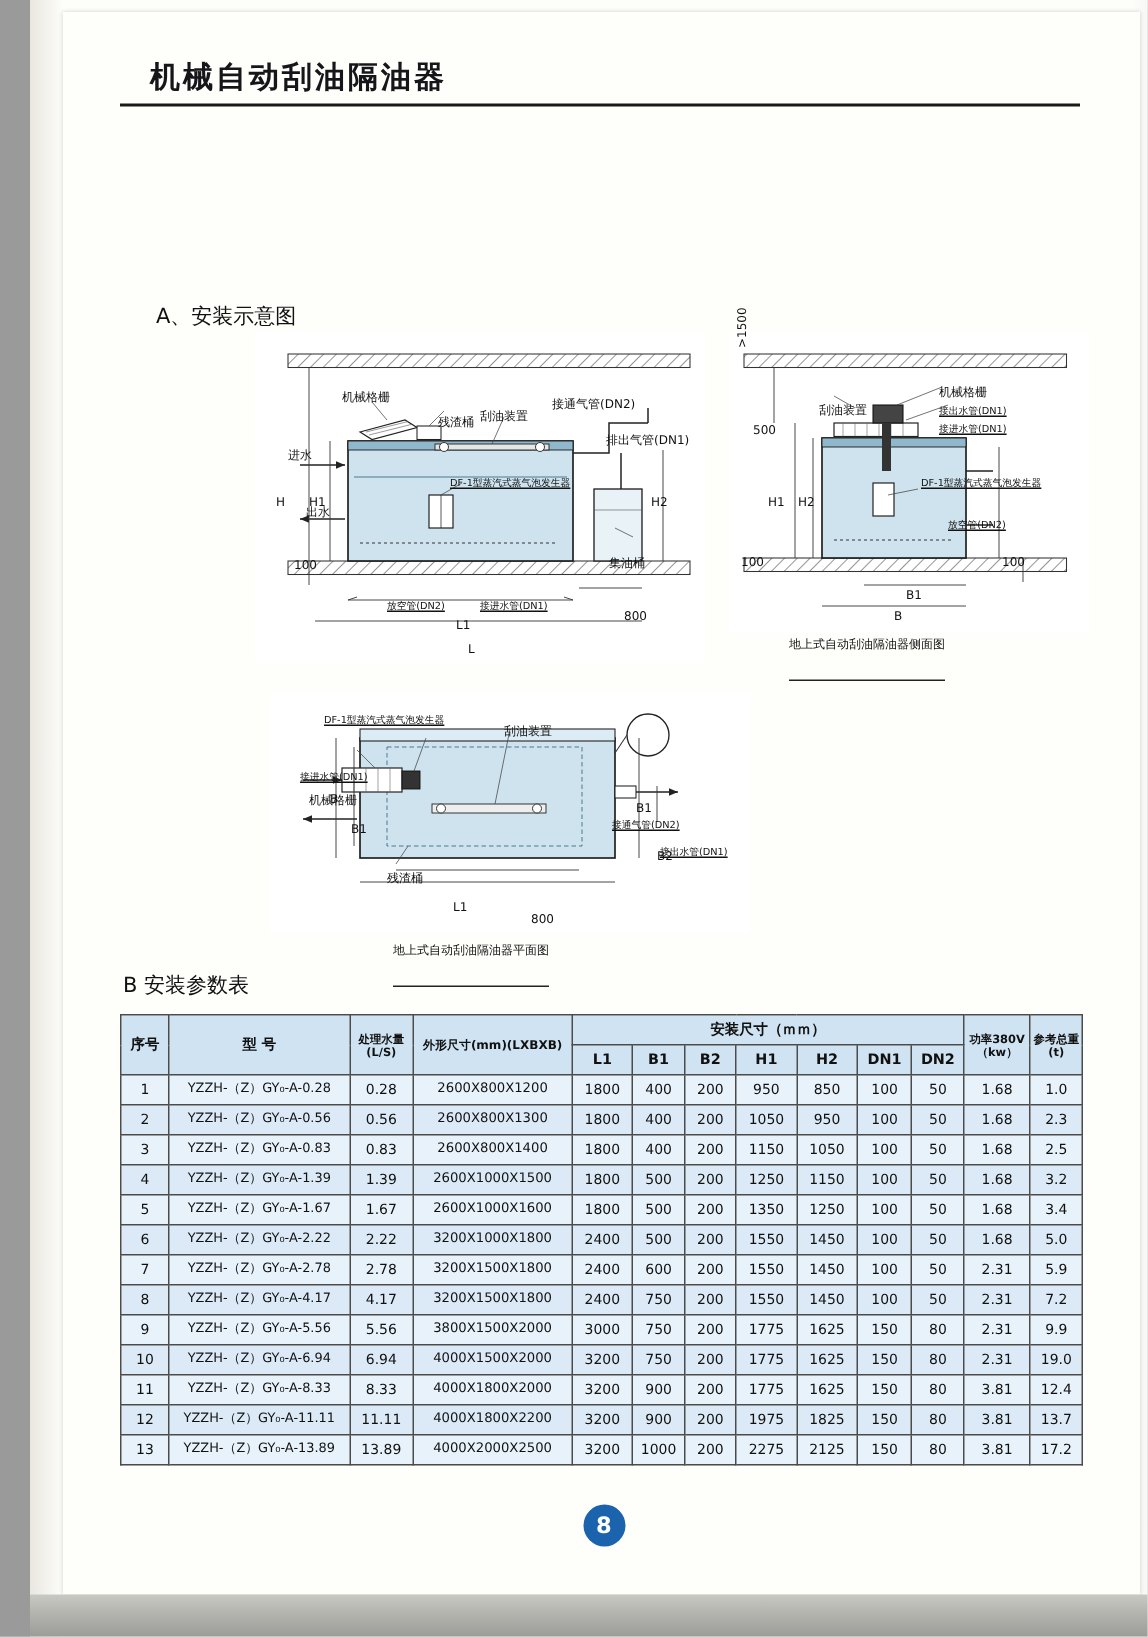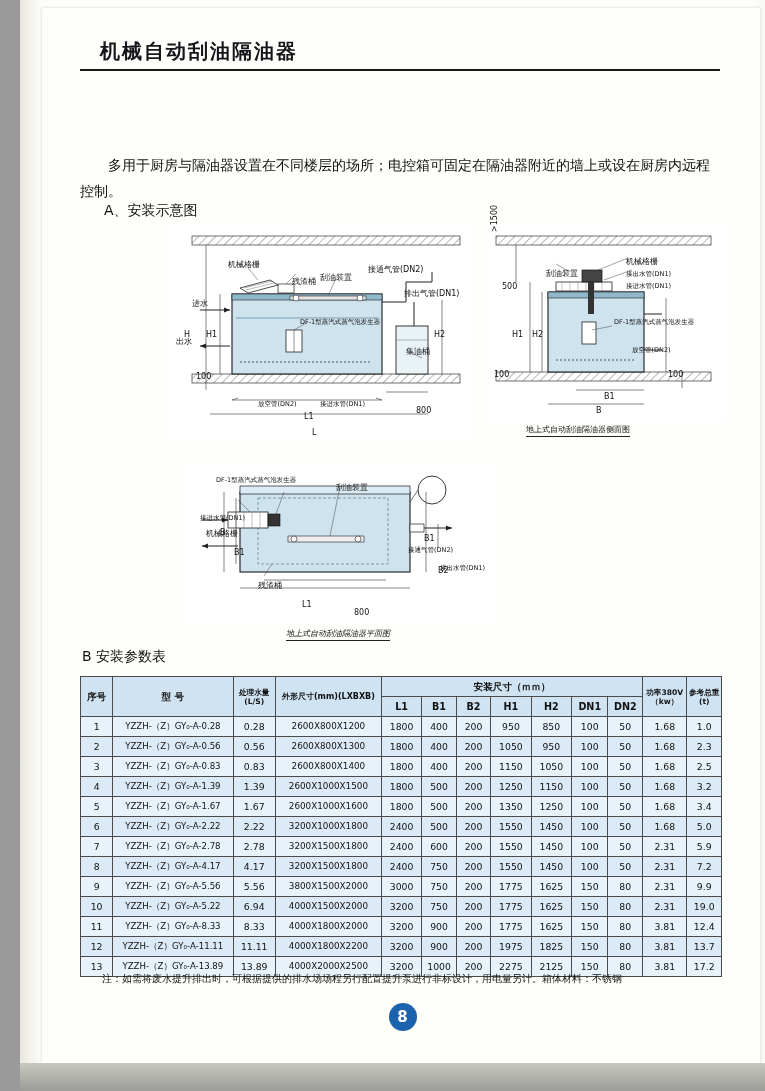--- a/index.html
+++ b/index.html
@@ -119,21 +119,21 @@
     position: absolute;
     font-size: 8px;
     color: #111;
     text-align: center;
     font-family: "DejaVu Sans", sans-serif;
     white-space: nowrap;
   }
   .cap .capline {
     display:block;
     border-bottom: 1px solid #222;
-    padding-bottom: 1px;
+    padding-bottom: 18px;
   }
   
   .tbl-wrap {
     position: absolute;
     left: 60px; top: 676px;
     width: 642px;
   }
   table.params {
     border-collapse: collapse;
     width: 642px;
@@ -189,36 +189,35 @@
     text-align: center;
     line-height: 28px;
     font-family: "DejaVu Sans", sans-serif;
   }
   .bottom-shadow {
     position:absolute;
     left:0; top:1063px;
     width:765px; height:28px;
     background: linear-gradient(180deg,#c9c9c4 0%, #b6b6b1 40%, #9c9c98 100%);
   }
-  .tiny { font-size:6.5px; }
+  .tiny { font-size:6.5px;text-decoration:underline; }
 </style>
 </head>
 <body>
 
 <div class="page">
   <div class="paper-edge"></div>
   <div class="sheet"></div>
 
   <div class="hdr">
     <div class="hdr-title">机械自动刮油隔油器</div>
     <div class="hdr-rule"></div>
   </div>
 
 
-  <div class="para">多用于厨房与隔油器设置在不同楼层的场所；电控箱可固定在隔油器附近的墙上或设在厨房内远程控制。</div>
   <div class="sub-a">A、安装示意图</div>
 
   <div class="dwg" style="left:150px; top:222px; width:300px; height:220px;">
     <svg width="300" height="220" viewBox="0 0 300 220">
       <defs>
         <pattern id="hatchL" width="6" height="6" patternUnits="userSpaceOnUse" patternTransform="rotate(45)">
           <line x1="0" y1="0" x2="0" y2="6" stroke="#333" stroke-width="0.7"></line>
         </pattern>
       </defs>
 
@@ -277,23 +276,23 @@
       <line x1="124" y1="108" x2="138" y2="100" stroke="#444" stroke-width="0.5"></line>
       <line x1="240" y1="130" x2="252" y2="136" stroke="#444" stroke-width="0.5"></line>
     </svg>
   </div>
   <div class="cap" style="left:208px; top:259px;">机械格栅</div>
   <div class="cap" style="left:272px; top:276px;">残渣桶</div>
   <div class="cap" style="left:300px; top:272px;">刮油装置</div>
   <div class="cap" style="left:348px; top:264px;">接通气管(DN2)</div>
   <div class="cap" style="left:384px; top:288px;">排出气管(DN1)</div>
   <div class="cap tiny" style="left:280px; top:318px;">DF-1型蒸汽式蒸气泡发生器</div>
-  <div class="cap" style="left:386px; top:346px;">集油桶</div>
+  <div class="cap" style="left:386px; top:370px;">集油桶</div>
   <div class="cap" style="left:172px; top:298px;">进水</div>
-  <div class="cap" style="left:156px; top:336px;">出水</div>
+  <div class="cap" style="left:184px; top:336px;">出水</div>
   <div class="cap tiny" style="left:238px; top:400px;">放空管(DN2)</div>
   <div class="cap tiny" style="left:300px; top:400px;">接进水管(DN1)</div>
   <div class="cap" style="left:164px; top:330px;">H</div>
   <div class="cap" style="left:186px; top:330px;">H1</div>
   <div class="cap" style="left:414px; top:330px;">H2</div>
   <div class="cap" style="left:176px; top:372px;">100</div>
   <div class="cap" style="left:284px; top:412px;">L1</div>
   <div class="cap" style="left:396px; top:406px;">800</div>
   <div class="cap" style="left:292px; top:428px;">L</div>
   <div class="cap" style="left:258px; top:468px;">
@@ -416,21 +415,21 @@
   <div class="cap" style="left:186px; top:528px;">机械格栅</div>
   <div class="cap tiny" style="left:388px; top:546px;">接通气管(DN2)</div>
   <div class="cap tiny" style="left:420px; top:564px;">接出水管(DN1)</div>
   <div class="cap" style="left:238px; top:580px;">残渣桶</div>
   <div class="cap" style="left:200px; top:528px;">B</div>
   <div class="cap" style="left:214px; top:548px;">B1</div>
   <div class="cap" style="left:404px; top:534px;">B1</div>
   <div class="cap" style="left:418px; top:566px;">B2</div>
   <div class="cap" style="left:282px; top:600px;">L1</div>
   <div class="cap" style="left:334px; top:608px;">800</div>
-  <div class="cap" style="left:266px; top:628px;font-style:italic;">
+  <div class="cap" style="left:242px; top:628px;">
     <span class="capline">地上式自动刮油隔油器平面图</span>
   </div>
 
   <div class="sub-b">B 安装参数表</div>
 
   <div class="tbl-wrap">
     <table class="params">
       <thead>
         <tr>
           <th rowspan="2" style="width:32px">序号</th>
@@ -582,21 +581,21 @@
             <td>200</td>
             <td>1775</td>
             <td>1625</td>
             <td>150</td>
             <td>80</td>
             <td>2.31</td>
             <td>9.9</td>
           </tr>
           <tr>
             <td>10</td>
-            <td class="model">YZZH-（Z）GY₀-A-5.22</td>
+            <td class="model">YZZH-（Z）GY₀-A-6.94</td>
             <td>6.94</td>
             <td class="dim">4000X1500X2000</td>
             <td>3200</td>
             <td>750</td>
             <td>200</td>
             <td>1775</td>
             <td>1625</td>
             <td>150</td>
             <td>80</td>
             <td>2.31</td>
@@ -644,16 +643,15 @@
             <td>2125</td>
             <td>150</td>
             <td>80</td>
             <td>3.81</td>
             <td>17.2</td>
           </tr>
         </tbody>
     </table>
   </div>
 
-  <div class="note">注：如需将废水提升排出时，可根据提供的排水场场程另行配置提升泵进行非标设计，用电量另计。箱体材料：不锈钢</div>
   <div class="pgnum">8</div>
   <div class="bottom-shadow"></div>
 </div>
 
 </body></html>

